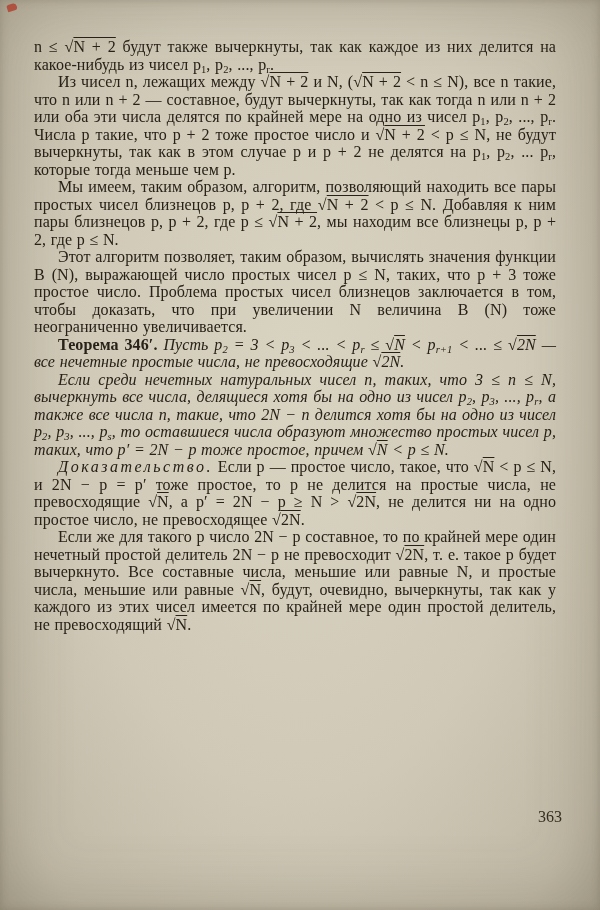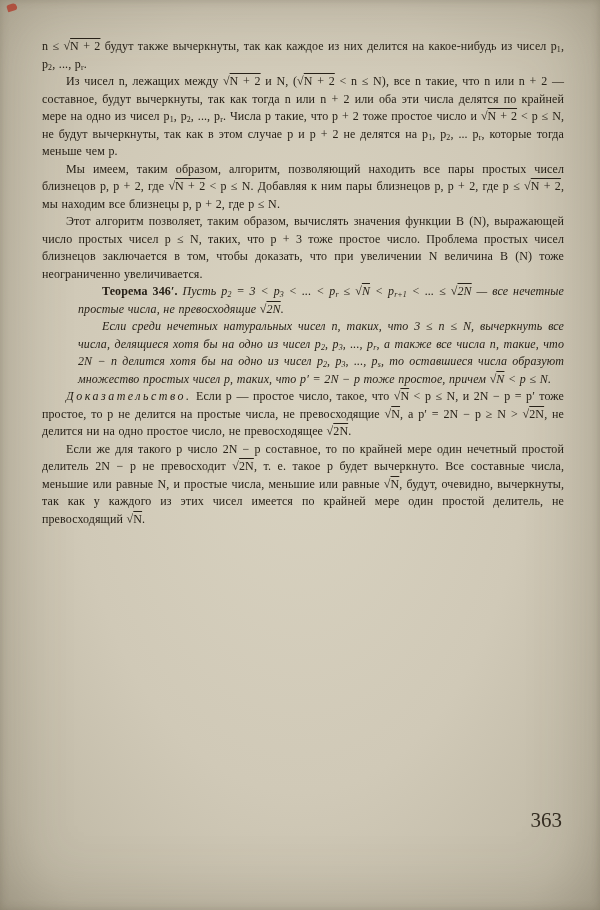--- a/index.html
+++ b/index.html
@@ -14,37 +14,37 @@
     background:radial-gradient(ellipse at 50% 42%, #d9d3c1 0%, #d0c9b7 55%, #c0b9a6 88%, #b3ac99 100%);
     box-shadow:inset 0 0 70px rgba(85,75,55,.30), inset 0 0 8px rgba(85,75,55,.25);
     color:#272118;
   }
   .artifact{
     position:absolute;left:7px;top:4px;width:10px;height:7px;
     background:#b03726;opacity:.75;transform:rotate(-18deg);
     border-radius:2px 4px 3px 1px;
   }
   .text-column{
-    position:absolute;left:42px;top:38px;width:522px;
-    font-size:12px;line-height:17.5px;
+    position:absolute;left:34px;top:38px;width:522px;
+    font-size:16px;line-height:17.5px;
     text-align:justify;
     letter-spacing:.1px;
     word-spacing:.5px;
   }
   p.para{margin:0;padding:0;text-indent:24px;}
   p.para.noind{text-indent:0;}
-  p.para.it{font-style:italic;margin-left:36px;}
+  p.para.it{font-style:italic;}
   b.up{font-style:normal;font-weight:bold;}
   .sp{letter-spacing:2.5px;font-style:italic;}
   .sq{white-space:nowrap;}
   .sq .rad{text-decoration:overline;}
   sub{font-size:.66em;line-height:0;vertical-align:-0.25em;}
   .pageno{
     position:absolute;right:38px;top:808px;
-    font-size:21px;color:#342d22;
+    font-size:16px;color:#342d22;
   }
 </style>
 </head>
 <body>
 
 <div class="sheet">
   <div class="artifact"></div>
   <div class="text-column" id="text-block">
       <p class="para noind">n ≤ <span class="sq">√<span class="rad">N + 2</span></span> будут также вычеркнуты, так как каждое из них делится на какое-нибудь из чисел p<sub>1</sub>, p<sub>2</sub>, ..., p<sub>r</sub>.</p>
       <p class="para">Из чисел n, лежащих между <span class="sq">√<span class="rad">N + 2</span></span> и N, (<span class="sq">√<span class="rad">N + 2</span></span> &lt; n ≤ N), все n такие, что n или n + 2 — составное, будут вычеркнуты, так как тогда n или n + 2 или оба эти числа делятся по крайней мере на одно из чисел p<sub>1</sub>, p<sub>2</sub>, ..., p<sub>r</sub>. Числа p такие, что p + 2 тоже простое число и <span class="sq">√<span class="rad">N + 2</span></span> &lt; p ≤ N, не будут вычеркнуты, так как в этом случае p и p + 2 не делятся на p<sub>1</sub>, p<sub>2</sub>, ... p<sub>r</sub>, которые тогда меньше чем p.</p>

